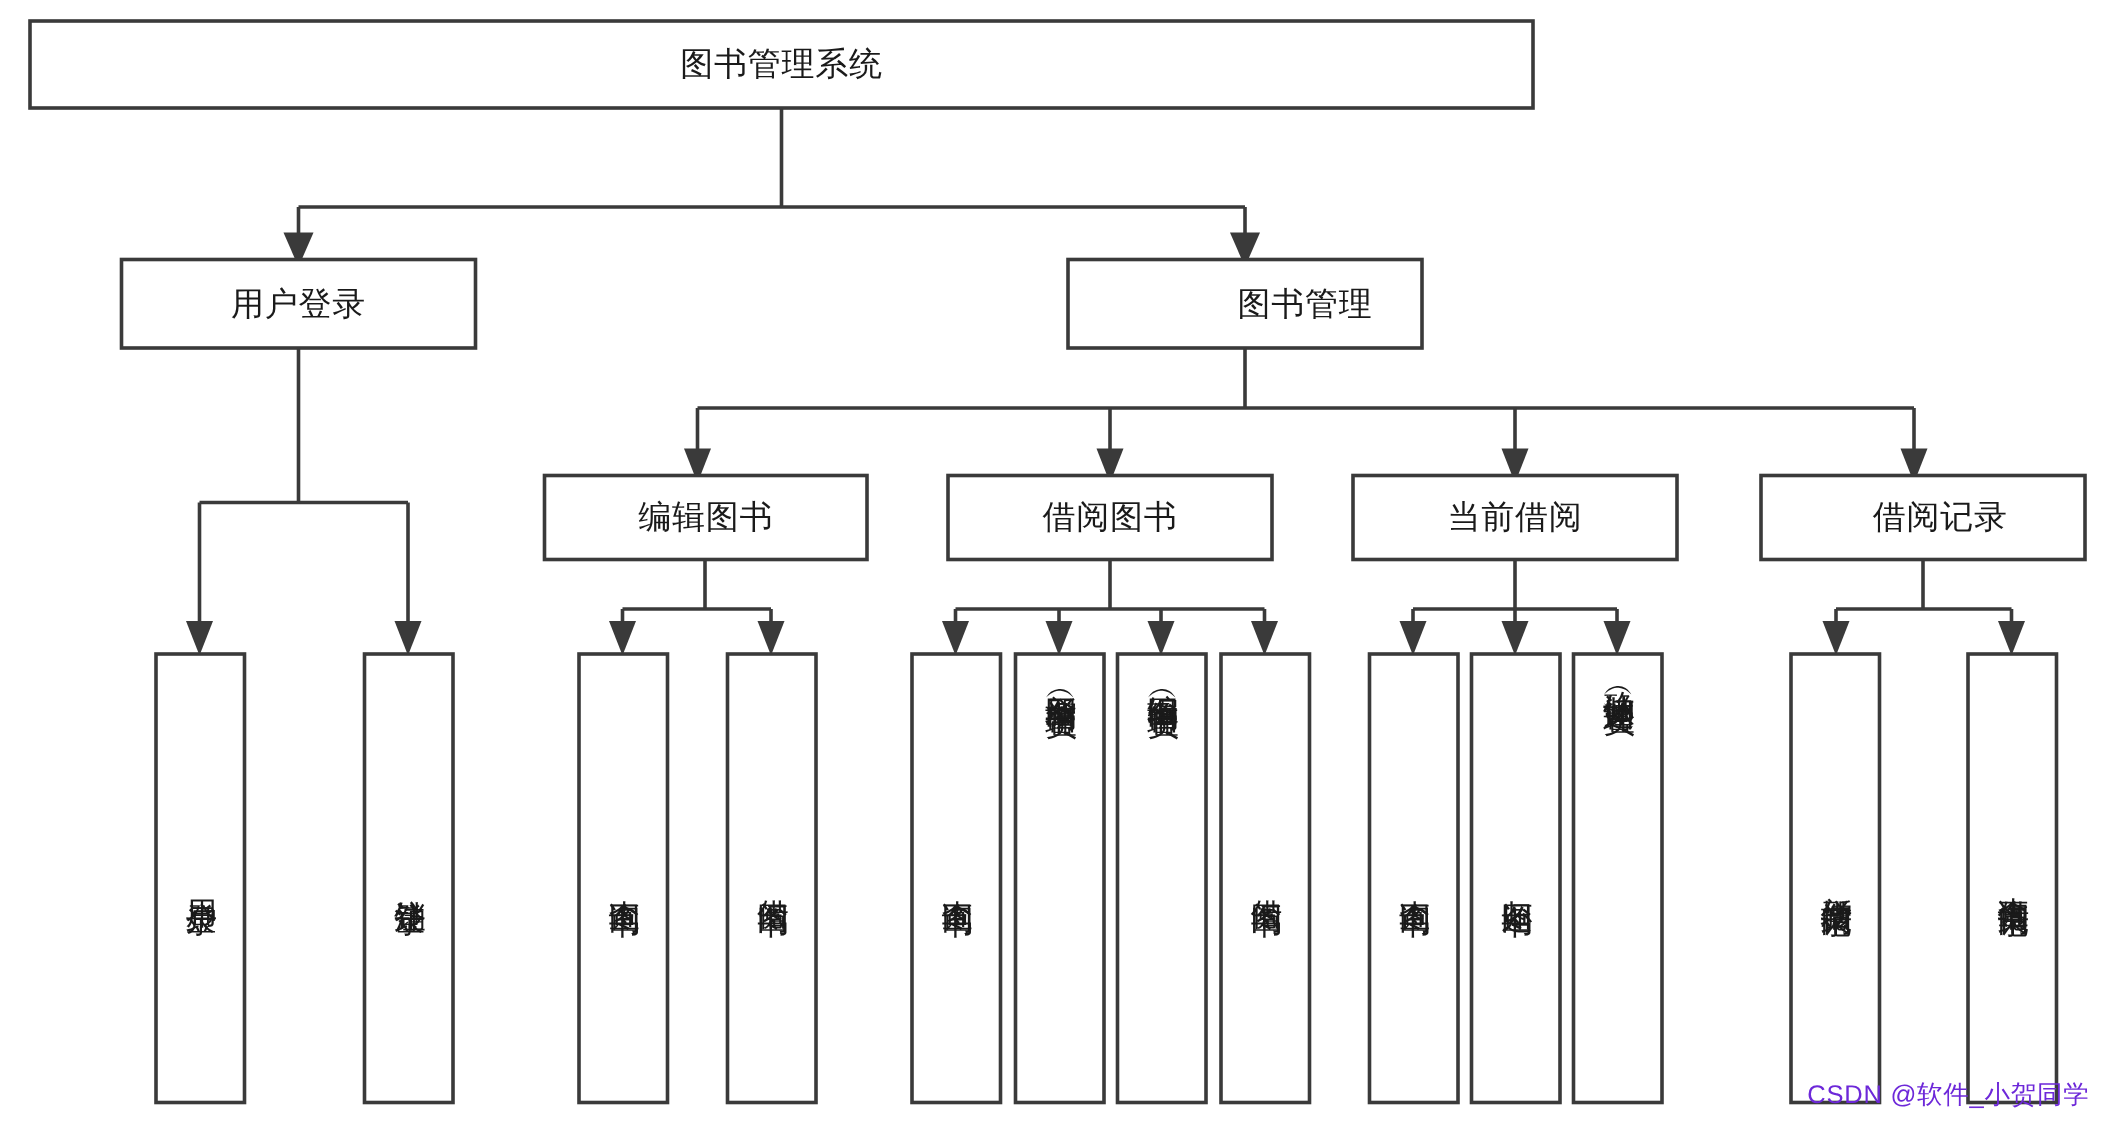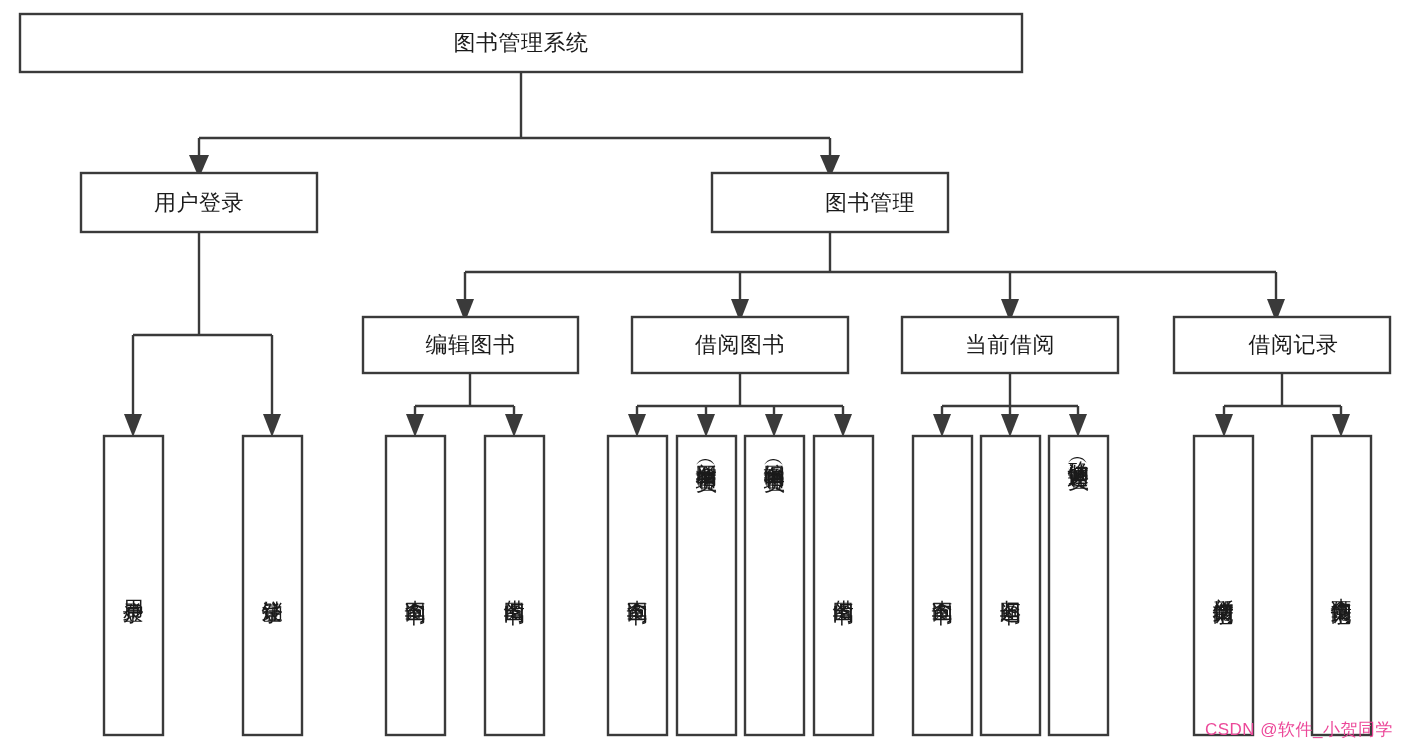--- a/index.html
+++ b/index.html
@@ -71,21 +71,21 @@
     color: #1a1a1a;
     letter-spacing: 0.5px;
     white-space: nowrap;
   }
   #watermark {
     position: absolute;
     right: 12px;
     bottom: 6px;
     font-family: "Liberation Sans", "DejaVu Sans", sans-serif;
     font-size: 17px;
-    color: #ec4899;
+    color: #6d28d9;
     letter-spacing: 0.5px;
     white-space: nowrap;
     pointer-events: none;
   }
 </style>
 </head>
 <body>
 
 <div id="diagram-root">
 

